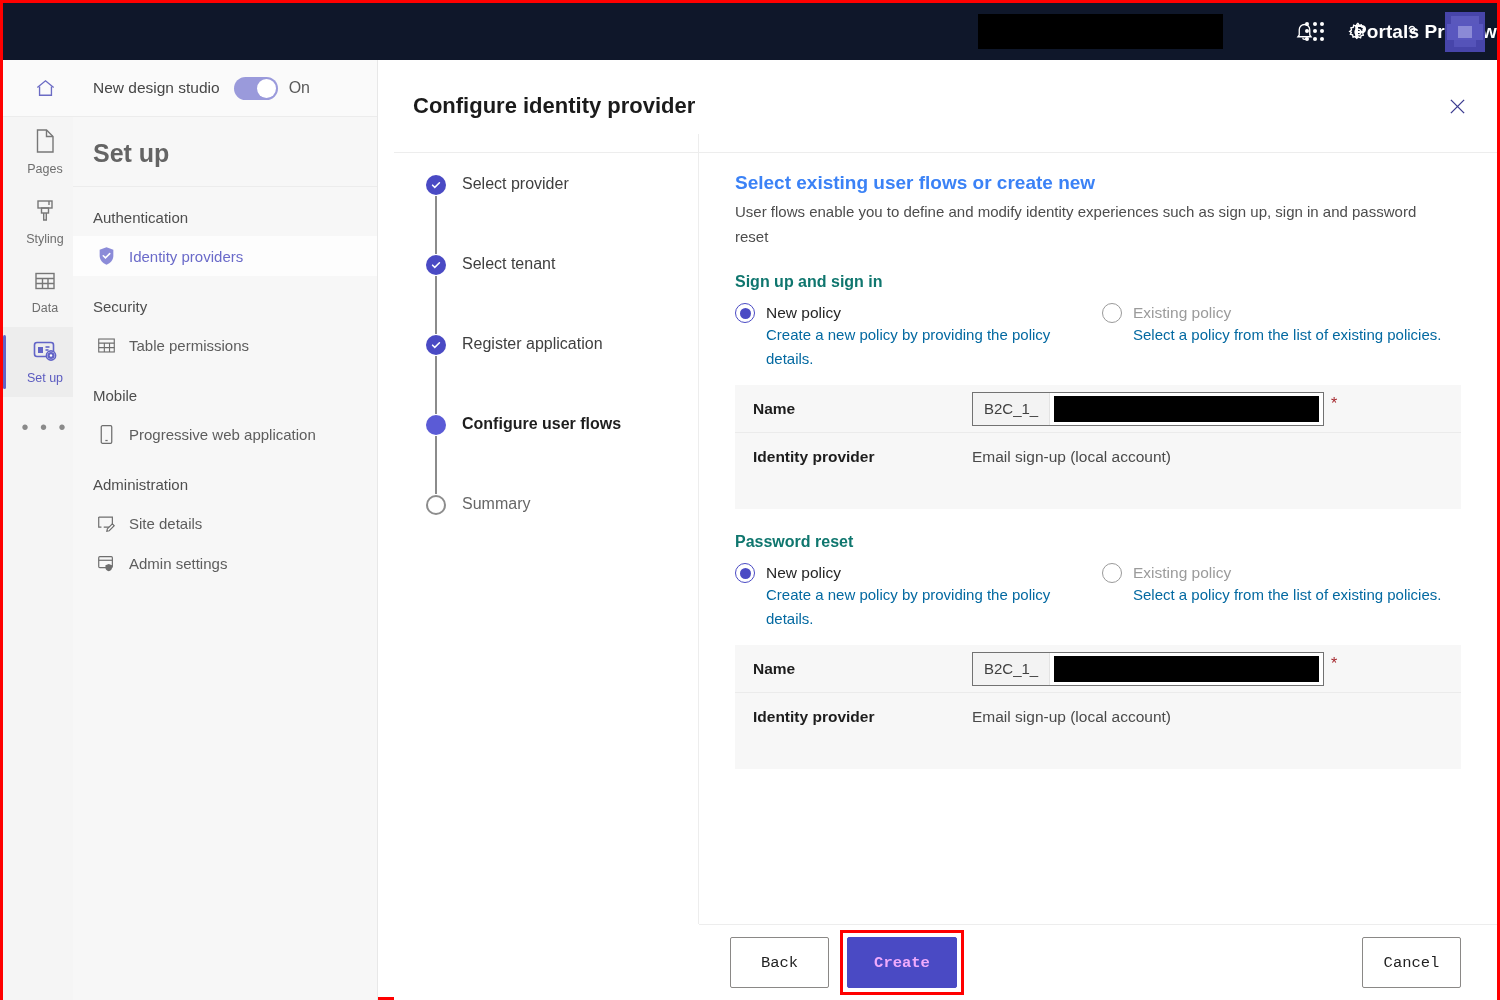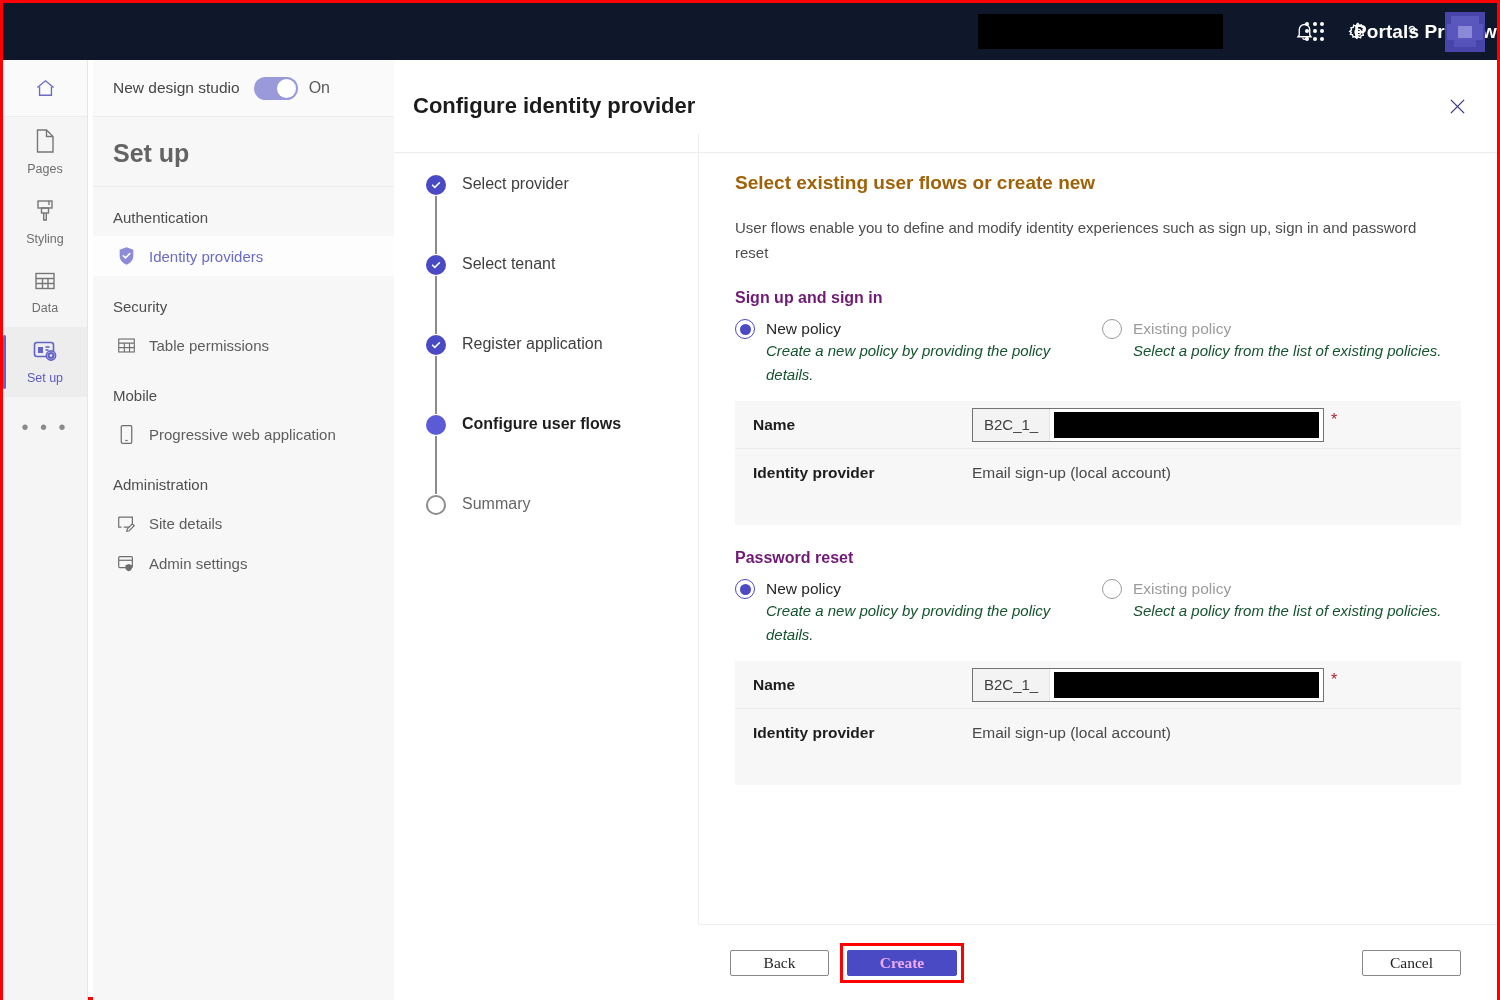--- a/index.html
+++ b/index.html
@@ -134,21 +134,21 @@
     align-items: center;
     justify-content: center;
     color: #8a8a8a;
     font-size: 20px;
     letter-spacing: 3px;
   }
 
   
   .setup-panel {
     position: absolute;
-    left: 90px; top: 57px;
+    left: 70px; top: 57px;
     width: 305px;
     height: 940px;
     background: #f7f7f7;
     border-right: 1px solid #e8e8e8;
   }
   .panel-toggle-row {
     height: 57px;
     display: flex;
     align-items: center;
     background: #fafafa;
@@ -278,33 +278,33 @@
 
   
   .content {
     flex: 1;
     padding: 38px 36px 0 36px;
     overflow: hidden;
   }
   .c-title {
     font-size: 19px;
     font-weight: 700;
-    color: #a16207;
-    margin-bottom: 21px;
+    color: #3b82f6;
+    margin-bottom: 5px;
   }
   .c-desc {
     font-size: 15px;
     color: #4d4d4d;
     line-height: 25px;
     max-width: 718px;
   }
   .sec-head {
     font-size: 16px;
     font-weight: 700;
-    color: #701a75;
+    color: #0f766e;
     margin-top: 24px;
     margin-bottom: 12px;
   }
   .radio-row {
     display: flex;
     gap: 8px;
     margin-bottom: 14px;
   }
   .radio-col { width: 413px; }
   .radio-line {
@@ -324,25 +324,24 @@
   .radio.checked i {
     display: block;
     width: 11px; height: 11px;
     border-radius: 50%;
     background: #4a4ac4;
   }
   .radio-label { font-size: 15.5px; color: #262626; }
   .radio-label.disabled { color: #9b9b9b; }
   .radio-sub {
     font-size: 15px;
-    color: #14532d;
+    color: #0369a1;
     line-height: 24px;
     padding-left: 31px;
     max-width: 365px;
-    font-style: italic;
   }
 
   .form-card {
     background: #f7f7f7;
     padding: 0 0 28px 0;
     margin-top: 4px;
   }
   .form-row {
     display: flex;
     align-items: center;
@@ -394,25 +393,25 @@
     position: absolute;
     left: 305px; top: 864px;
     width: 798px;
     height: 76px;
     border-top: 1px solid #ededed;
     display: flex;
     align-items: center;
     padding: 0 36px 0 31px;
   }
   .btn {
-    height: 26px;
+    height: 51px;
     min-width: 99px;
     padding: 0 18px;
     font-size: 15.5px;
-    font-family: Liberation Serif, serif;
+    font-family: Liberation Mono, monospace;
     border: 1px solid #8a8886;
     background: #ffffff;
     color: #1f1f1f;
     display: flex; align-items: center; justify-content: center;
     border-radius: 2px;
   }
   .btn-primary {
     background: #4a4ac4;
     border-color: #4a4ac4;
     color: #f0abfc;

